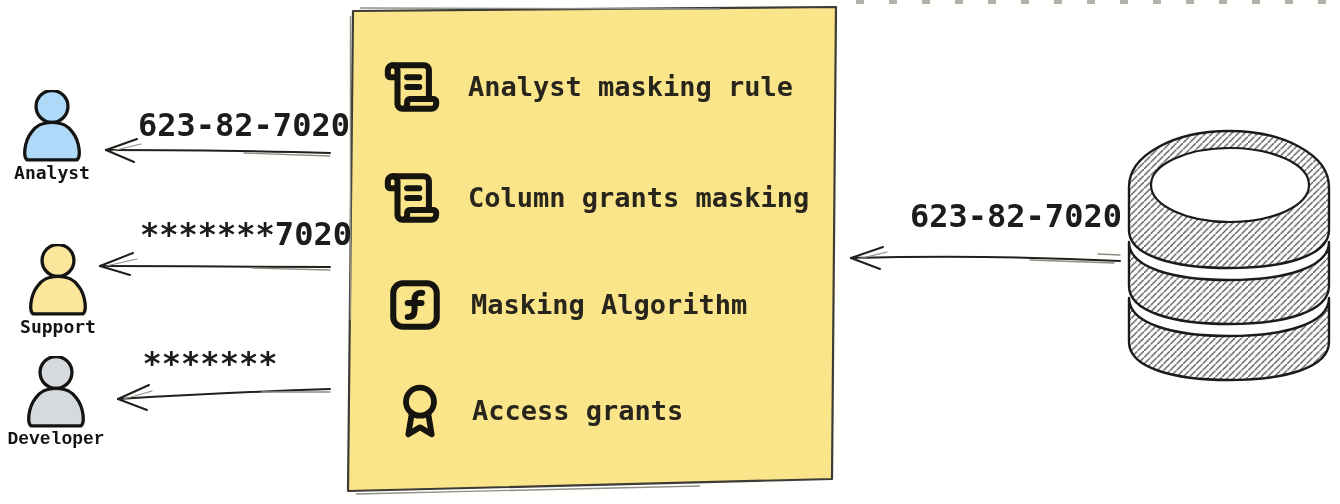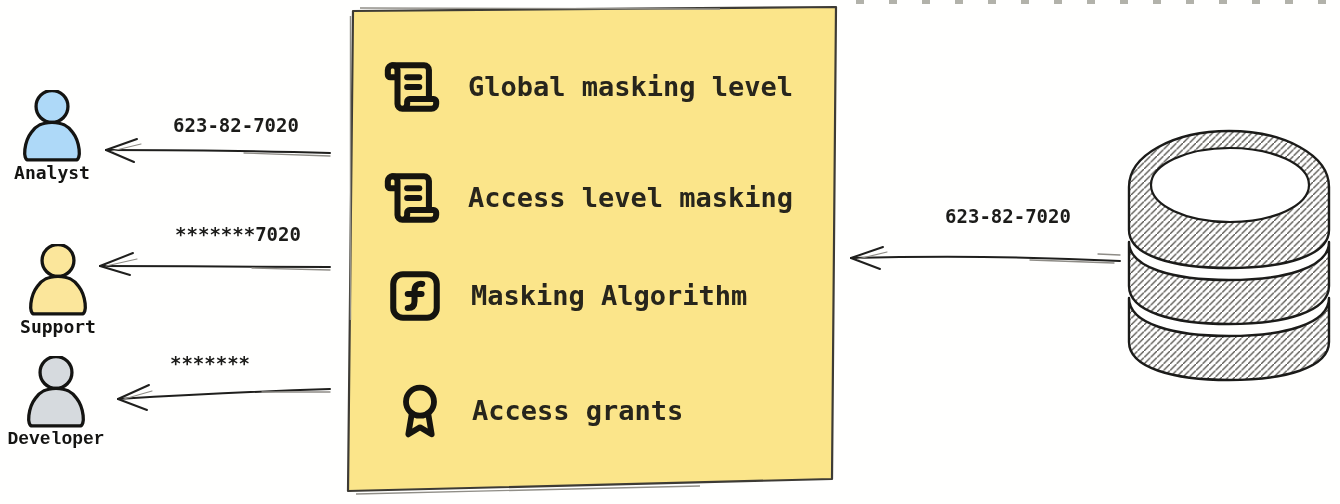--- a/index.html
+++ b/index.html
@@ -2,21 +2,21 @@
 <html><head>
 <meta charset="utf-8">
 <style>
   html,body{margin:0;padding:0;background:#fff;}
   .canvas{
     position:relative;width:1340px;height:504px;background:#fffffe;
     overflow:hidden;font-family:"DejaVu Sans Mono","Liberation Mono",monospace;
   }
   .bg-layer{position:absolute;left:0;top:0;}
   .masked-value{
-    position:absolute;font-size:19px;font-weight:700;color:#1c1c1a;
+    position:absolute;font-size:32px;font-weight:700;color:#1c1c1a;
     line-height:30px;text-align:center;white-space:nowrap;letter-spacing:0;
   }
   .persona{position:absolute;width:112px;text-align:center;}
   .persona svg{display:block;margin:0 auto;}
   .persona-name{
     font-size:18px;font-weight:700;color:#141412;line-height:20px;margin-top:1px;
     white-space:nowrap;
   }
   .box-row{position:absolute;display:flex;align-items:center;}
   .row-icon{display:flex;align-items:center;justify-content:center;color:#15140f;}
@@ -128,36 +128,36 @@
 
   <div class="box-row" style="left:383px;top:58px;height:58px;">
     <span class="row-icon">
       <svg width="58" height="58" viewBox="0 0 24 24" fill="none" stroke="currentColor" stroke-width="2.5" stroke-linecap="round" stroke-linejoin="round">
         <path d="M15 12h-5"></path>
           <path d="M15 8h-5"></path>
           <path d="M19 17V5a2 2 0 0 0-2-2H4"></path>
         <path d="M8 21h12a2 2 0 0 0 2-2v-1a1 1 0 0 0-1-1H11a1 1 0 0 0-1 1v1a2 2 0 1 1-4 0V5a2 2 0 1 0-4 0v2a1 1 0 0 0 1 1h3"></path>
       </svg>
     </span>
-    <span class="row-label">Global masking level</span>
+    <span class="row-label">Analyst masking rule</span>
   </div>
 
   <div class="box-row" style="left:383px;top:169px;height:58px;">
     <span class="row-icon">
       <svg width="58" height="58" viewBox="0 0 24 24" fill="none" stroke="currentColor" stroke-width="2.5" stroke-linecap="round" stroke-linejoin="round">
         <path d="M15 12h-5"></path>
           <path d="M15 8h-5"></path>
           <path d="M19 17V5a2 2 0 0 0-2-2H4"></path>
         <path d="M8 21h12a2 2 0 0 0 2-2v-1a1 1 0 0 0-1-1H11a1 1 0 0 0-1 1v1a2 2 0 1 1-4 0V5a2 2 0 1 0-4 0v2a1 1 0 0 0 1 1h3"></path>
       </svg>
     </span>
-    <span class="row-label">Access level masking</span>
+    <span class="row-label">Column grants masking</span>
   </div>
 
-  <div class="box-row" style="left:386px;top:267px;height:58px;">
+  <div class="box-row" style="left:386px;top:276px;height:58px;">
     <span class="row-icon">
       <svg width="58" height="58" viewBox="0 0 24 24" fill="none" stroke="currentColor" stroke-width="2.5" stroke-linecap="round" stroke-linejoin="round">
         <rect width="18" height="18" x="3" y="3" rx="4"></rect>
         <path d="M9 17c2 0 2.8-1 2.8-2.8V10c0-2 1-3.3 3.2-3"></path>
         <path d="M9 11.2h5.7"></path>
       </svg>
     </span>
     <span class="row-label">Masking Algorithm</span>
   </div>
 

